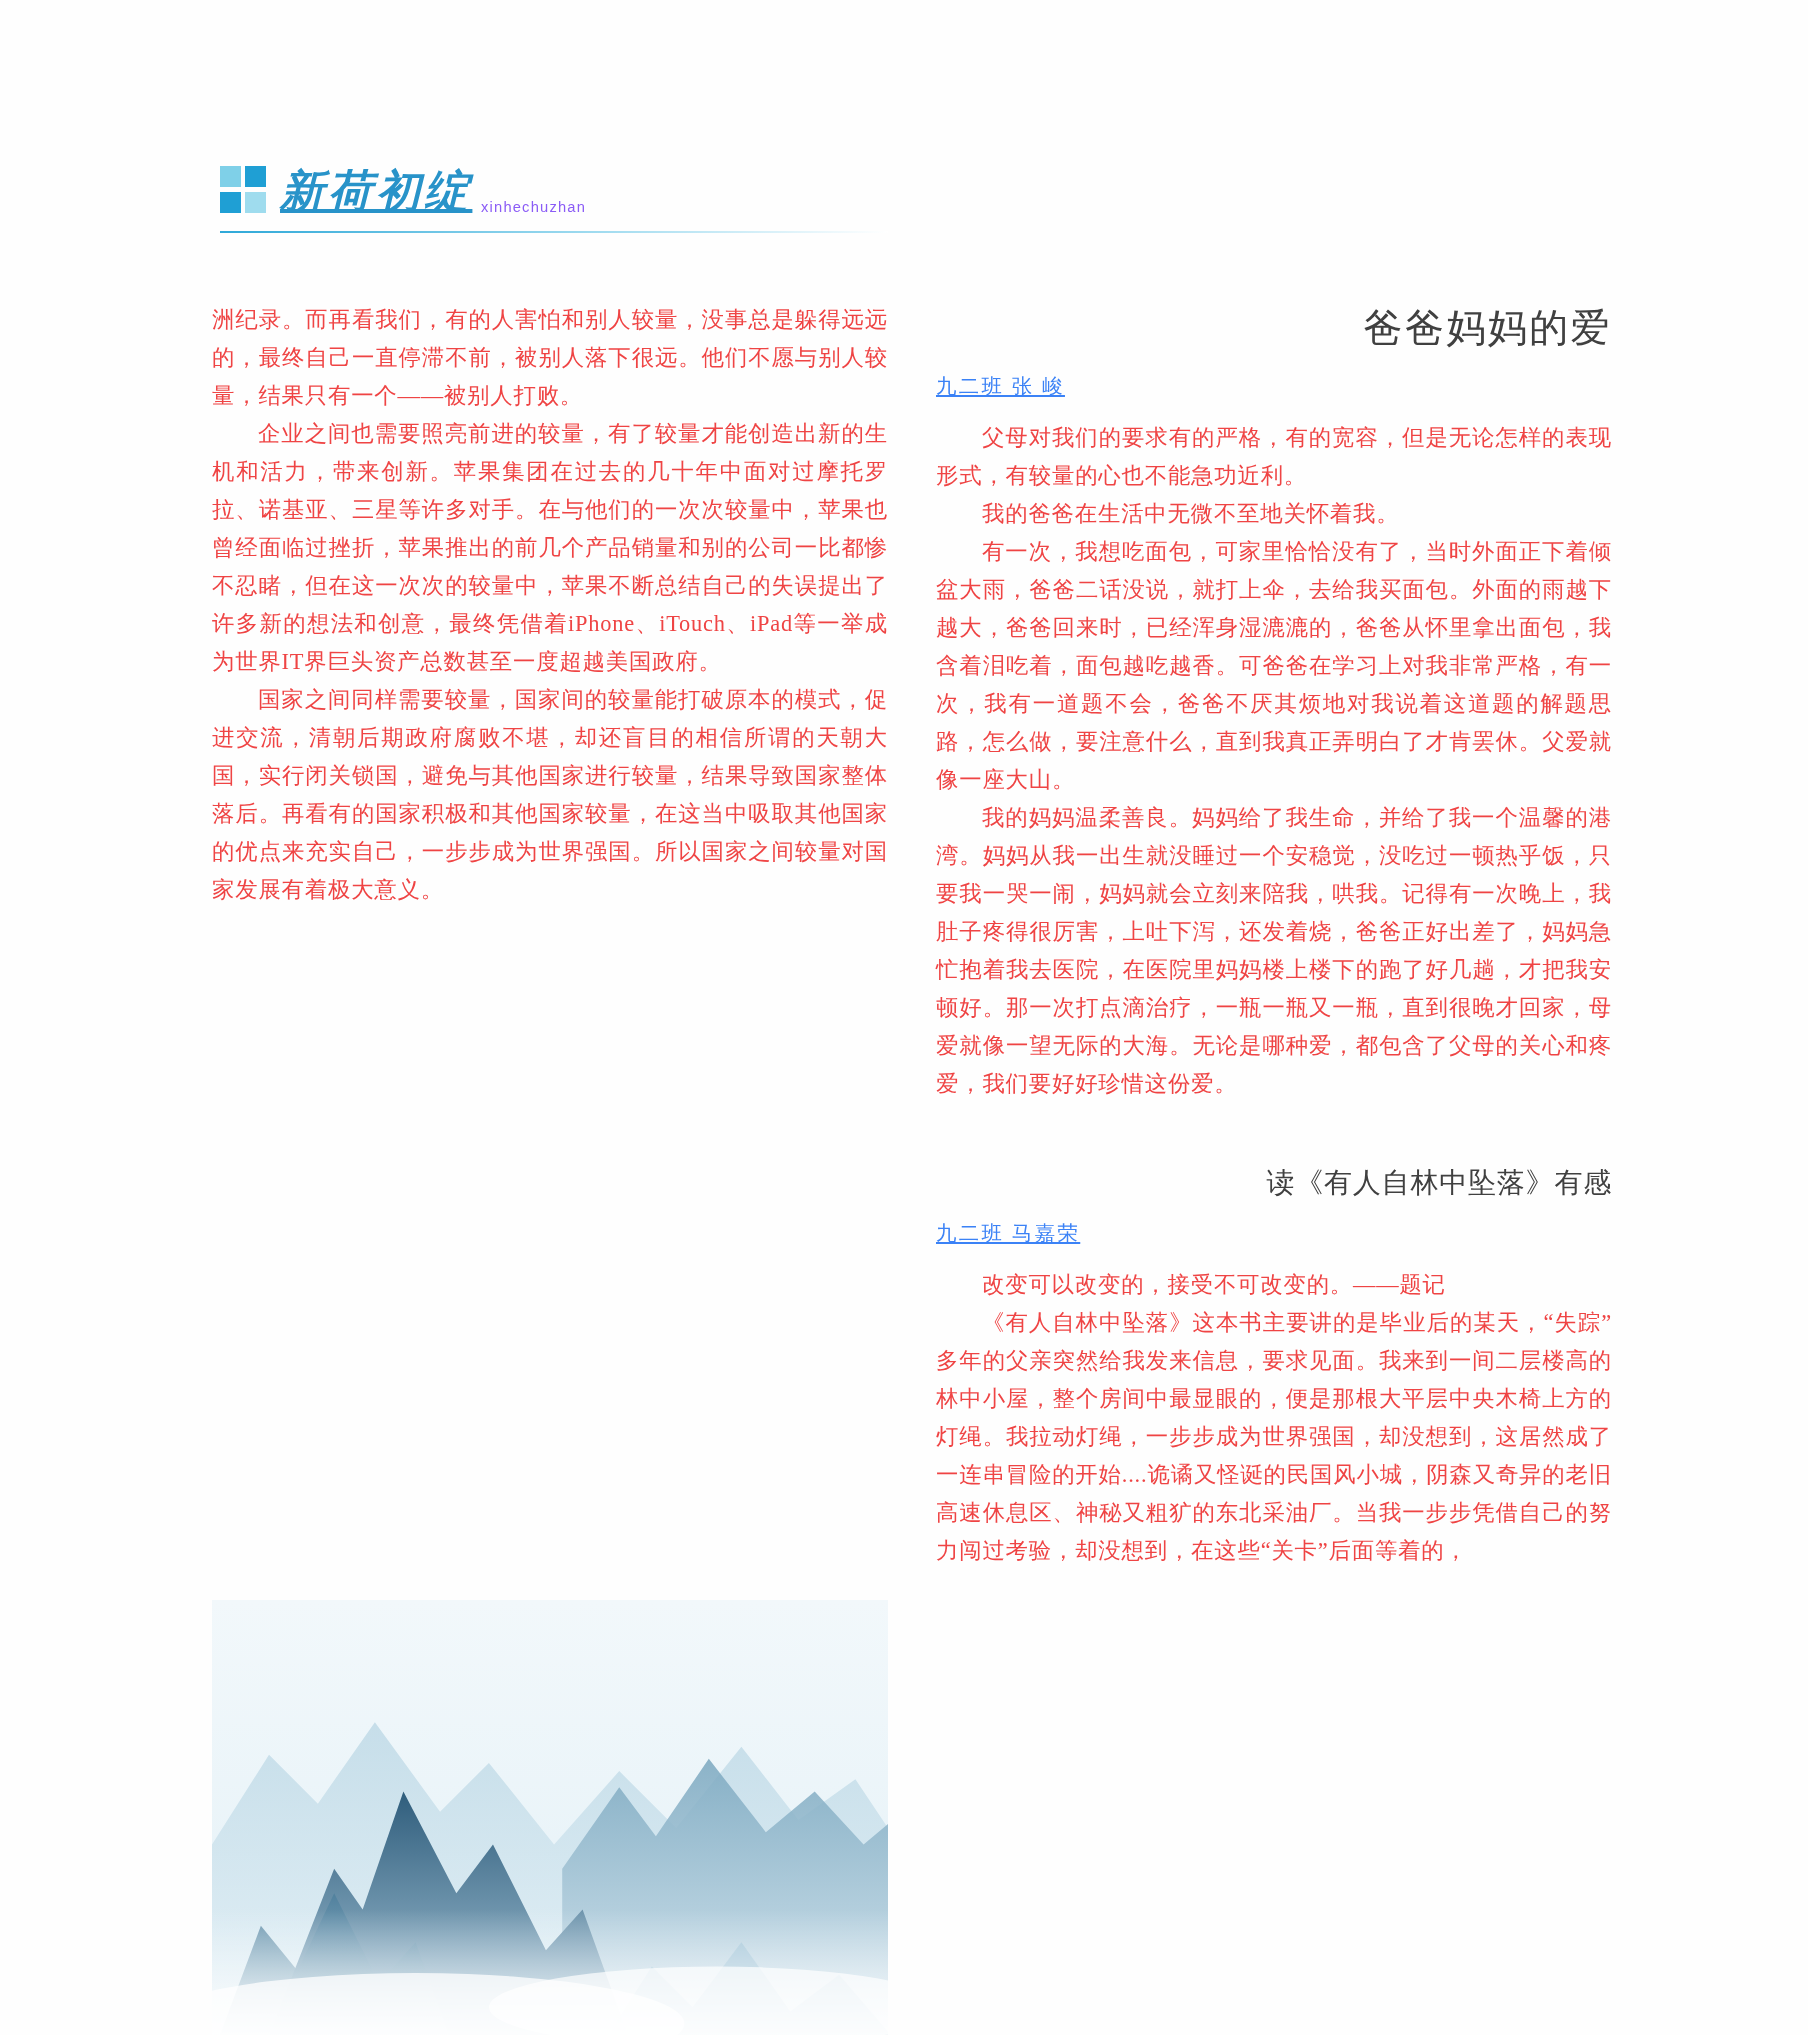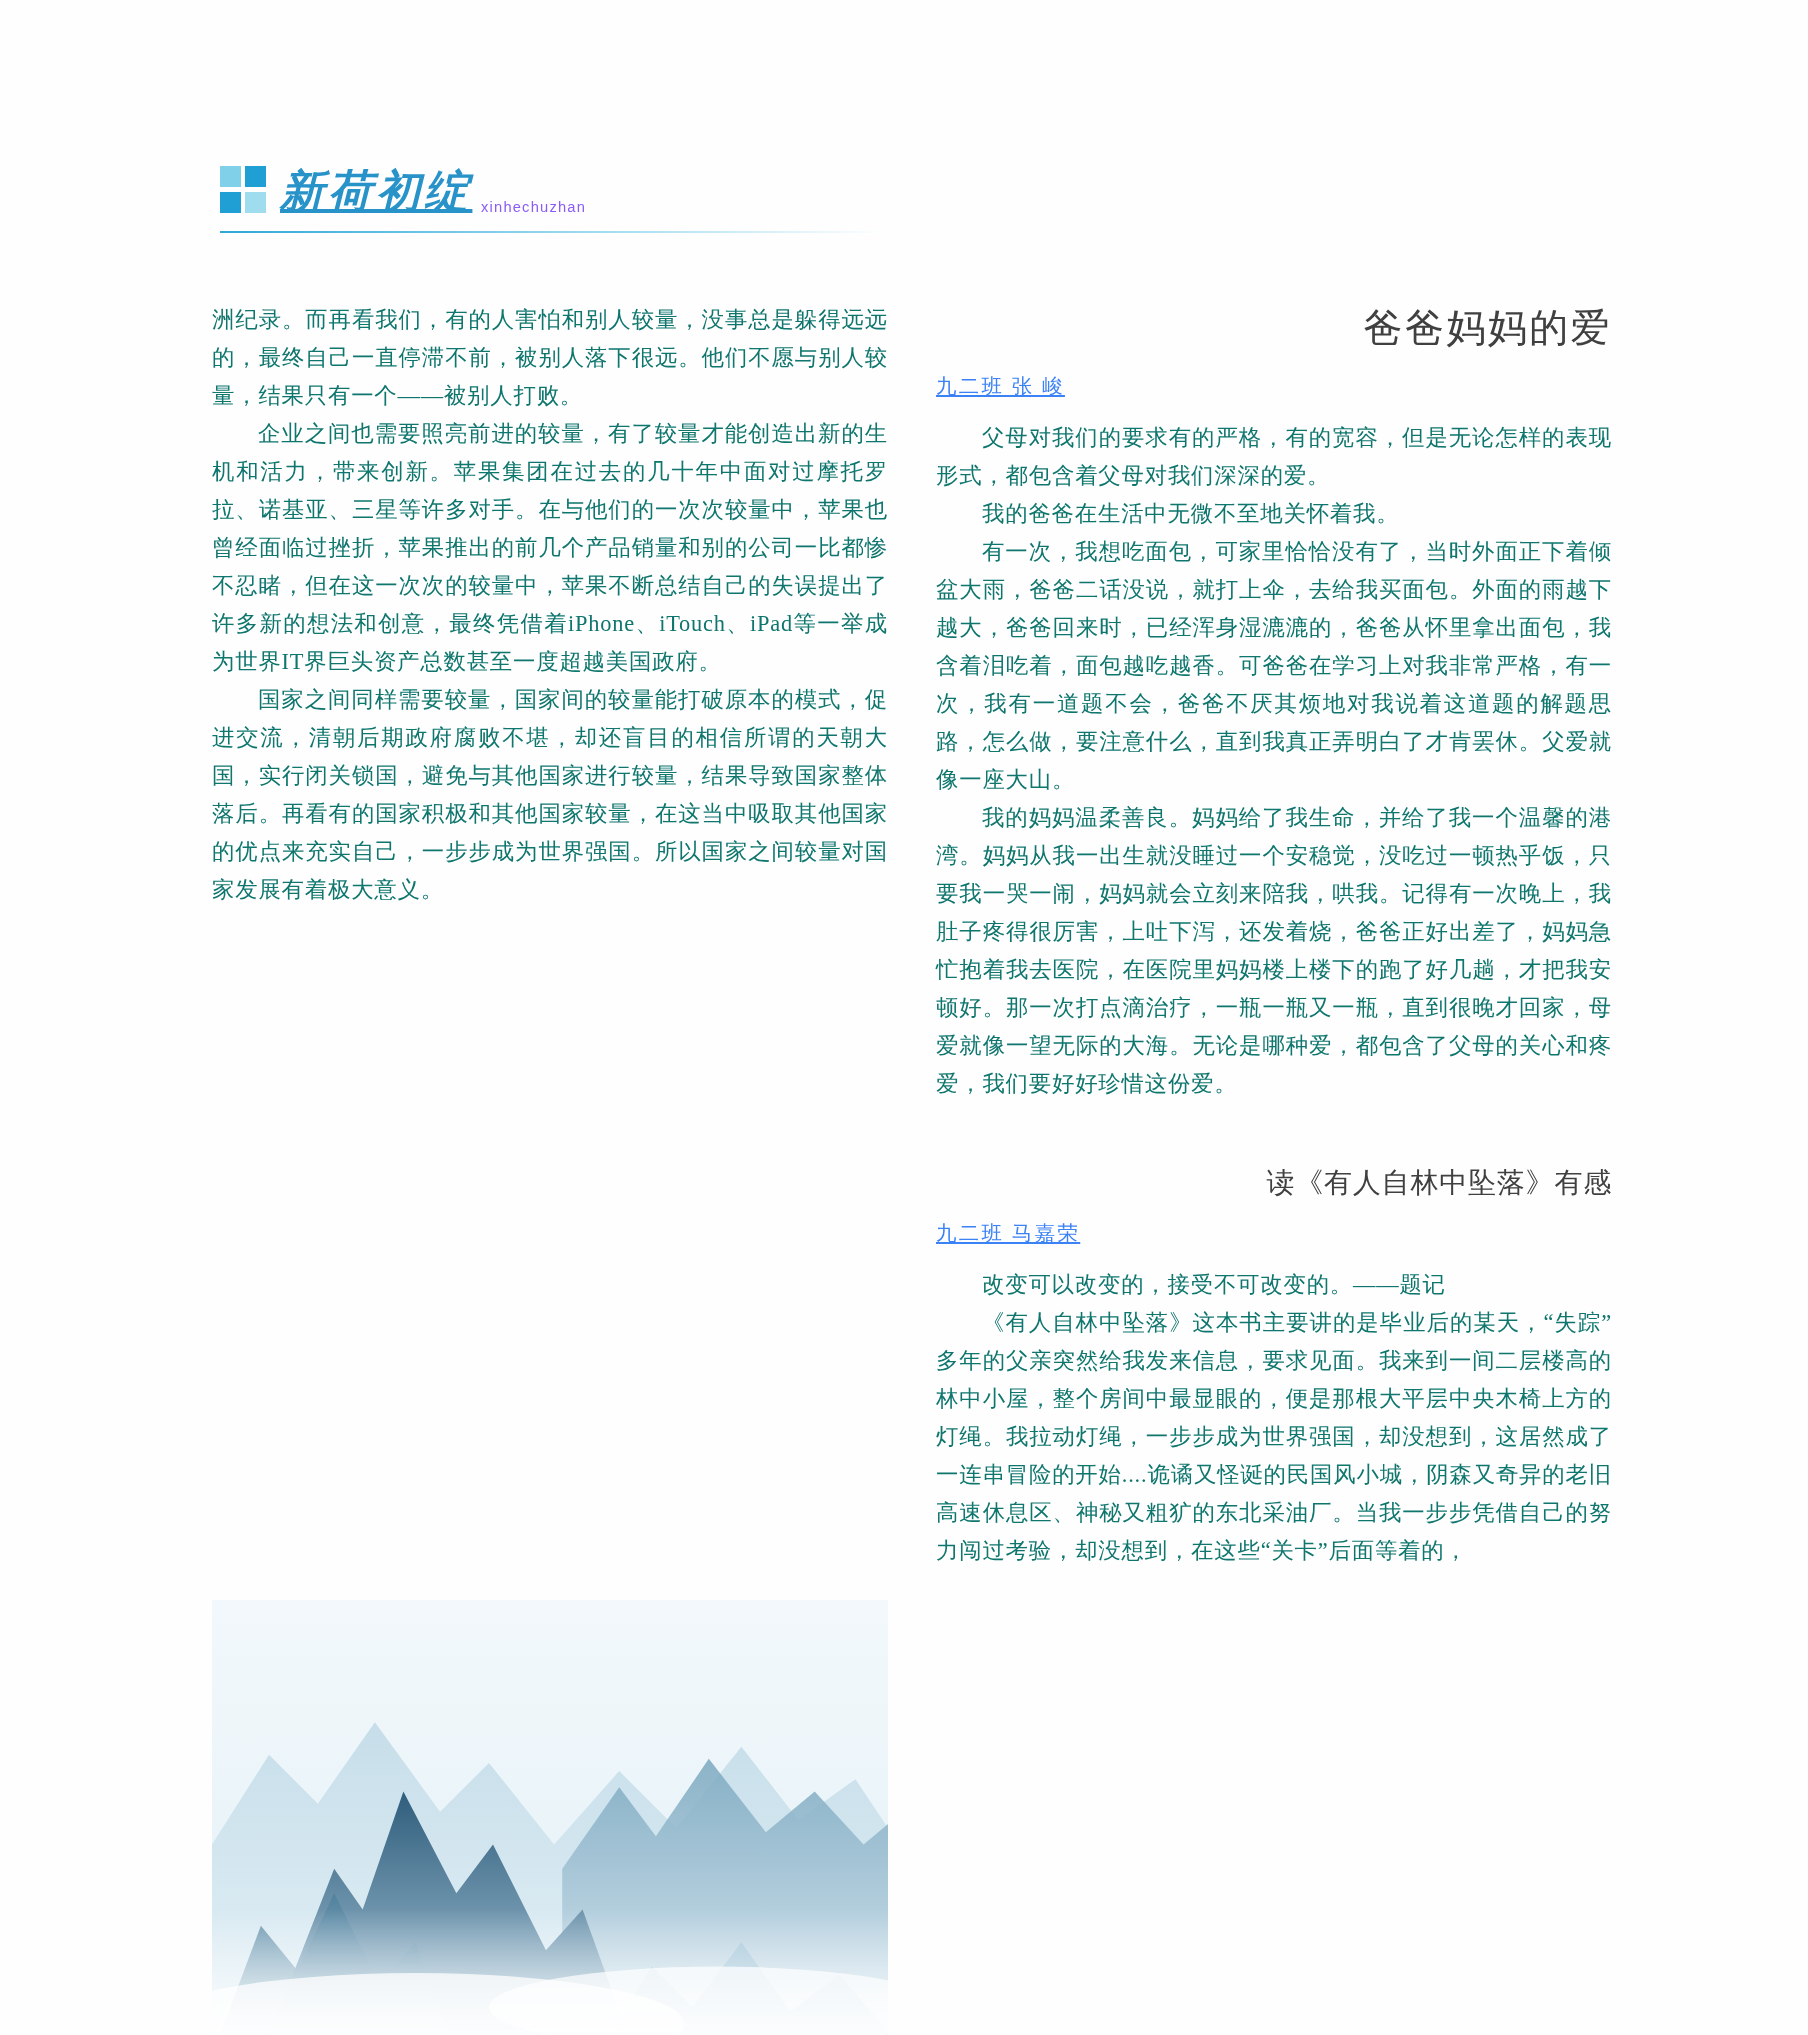--- a/index.html
+++ b/index.html
@@ -83,21 +83,21 @@
   .col-left  { left: 212px; }
   .col-right { left: 936px; }
 
   .body-text {
     font-family: "Liberation Serif", serif;
     font-size: 22.4px;
     line-height: 38px;
     text-align: justify;
     text-justify: inter-ideograph;
     letter-spacing: 0.8px;
-    color: #0f766e;
+    color: #ef4444;
   }
   .body-text p {
     margin: 0;
   }
   .indent { text-indent: 46px; }
 
   
   .art-title {
     font-family: "Liberation Serif", serif;
     font-size: 39px;
@@ -225,21 +225,21 @@
       <line x1="318" y1="650" x2="352" y2="726" stroke="#6a6a6a" stroke-width="3"></line>
     </svg>
   </div>
 
   <div class="col col-right">
 
     <div>
       <div class="art-title">爸爸妈妈的爱</div>
       <div class="art-byline">九二班  张  峻</div>
       <div class="body-text">
-        <p class="indent">父母对我们的要求有的严格，有的宽容，但是无论怎样的表现形式，都包含着父母对我们深深的爱。</p>
+        <p class="indent">父母对我们的要求有的严格，有的宽容，但是无论怎样的表现形式，有较量的心也不能急功近利。</p>
         <p class="indent">我的爸爸在生活中无微不至地关怀着我。</p>
         <p class="indent">有一次，我想吃面包，可家里恰恰没有了，当时外面正下着倾盆大雨，爸爸二话没说，就打上伞，去给我买面包。外面的雨越下越大，爸爸回来时，已经浑身湿漉漉的，爸爸从怀里拿出面包，我含着泪吃着，面包越吃越香。可爸爸在学习上对我非常严格，有一次，我有一道题不会，爸爸不厌其烦地对我说着这道题的解题思路，怎么做，要注意什么，直到我真正弄明白了才肯罢休。父爱就像一座大山。</p>
         <p class="indent">我的妈妈温柔善良。妈妈给了我生命，并给了我一个温馨的港湾。妈妈从我一出生就没睡过一个安稳觉，没吃过一顿热乎饭，只要我一哭一闹，妈妈就会立刻来陪我，哄我。记得有一次晚上，我肚子疼得很厉害，上吐下泻，还发着烧，爸爸正好出差了，妈妈急忙抱着我去医院，在医院里妈妈楼上楼下的跑了好几趟，才把我安顿好。那一次打点滴治疗，一瓶一瓶又一瓶，直到很晚才回家，母爱就像一望无际的大海。无论是哪种爱，都包含了父母的关心和疼爱，我们要好好珍惜这份爱。</p>
       </div>
     </div>
 
     <div class="spacer-lg"></div>
 
     <div>
       <div class="art-title small">读《有人自林中坠落》有感</div>

